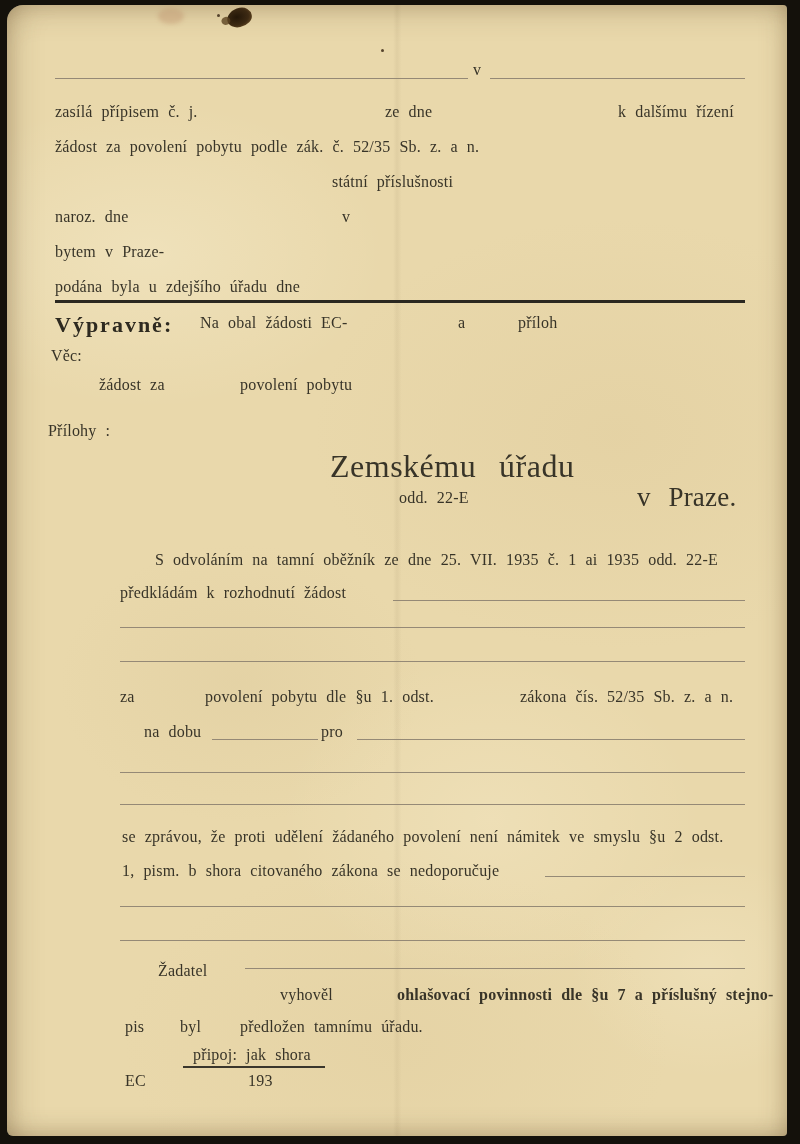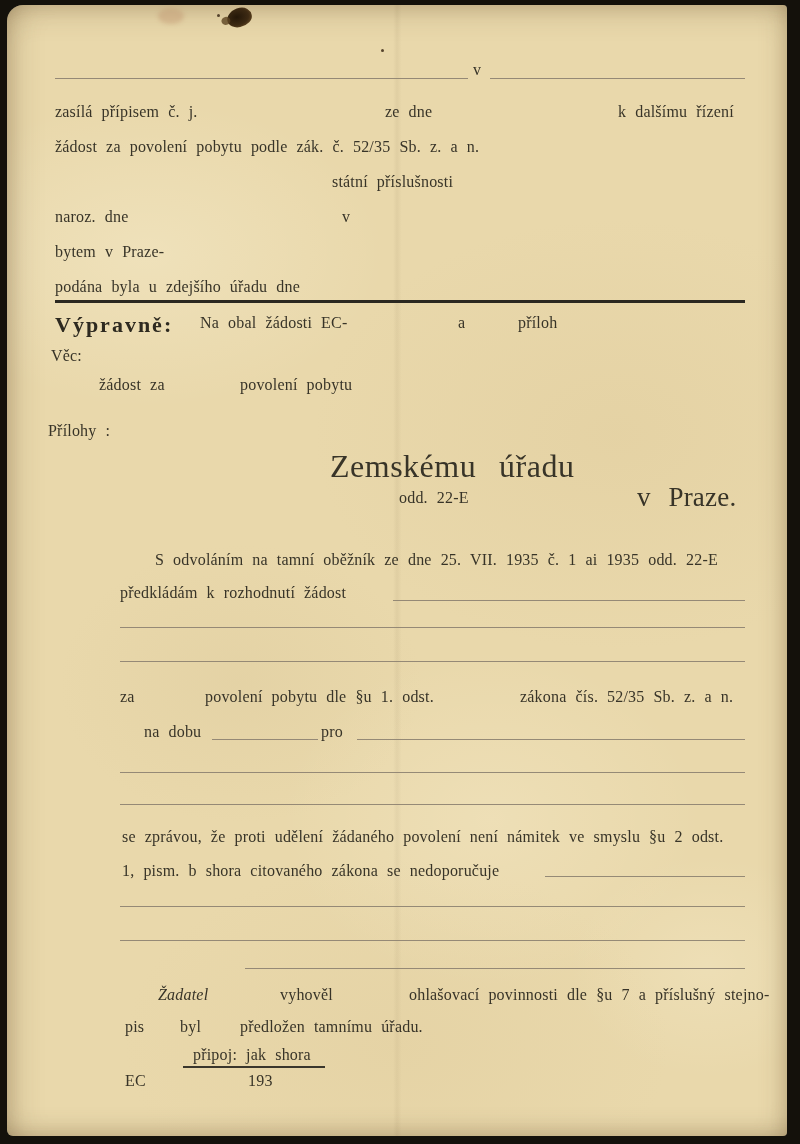--- a/index.html
+++ b/index.html
@@ -119,23 +119,23 @@
   <div class="line" style="left:120px;top:804px;width:625px;"></div>
 
   <div class="frag" style="left:122px;top:828px;">se zprávou, že proti udělení žádaného povolení není námitek ve smyslu §u 2 odst.</div>
   <div class="frag" style="left:122px;top:862px;">1, pism. b shora citovaného zákona se nedoporučuje</div>
   <div class="line" style="left:545px;top:876px;width:200px;"></div>
 
   <div class="line" style="left:120px;top:906px;width:625px;"></div>
   <div class="line" style="left:120px;top:940px;width:625px;"></div>
   <div class="line" style="left:245px;top:968px;width:500px;"></div>
 
-  <div class="frag" style="left:158px;top:986px;font-style:italic;">Žadatel</div>
+  <div class="frag" style="left:158px;top:962px;">Žadatel</div>
   <div class="frag" style="left:280px;top:986px;">vyhověl</div>
-  <div class="frag" style="left:409px;top:986px;">ohlašovací povinnosti dle §u 7 a příslušný stejno-</div>
+  <div class="frag" style="left:397px;top:986px;font-weight:bold;">ohlašovací povinnosti dle §u 7 a příslušný stejno-</div>
 
   <div class="frag" style="left:125px;top:1018px;text-align:center;">pis</div>
   <div class="frag" style="left:180px;top:1018px;">byl</div>
   <div class="frag" style="left:240px;top:1018px;">předložen tamnímu úřadu.</div>
 
   <div class="frag" style="left:193px;top:1046px;">připoj: jak shora</div>
   <div class="underline-2" style="left:183px;top:1066px;width:142px;"></div>
   <div class="frag" style="left:125px;top:1072px;">EC</div>
   <div class="frag" style="left:248px;top:1072px;">193</div>
 </div>

